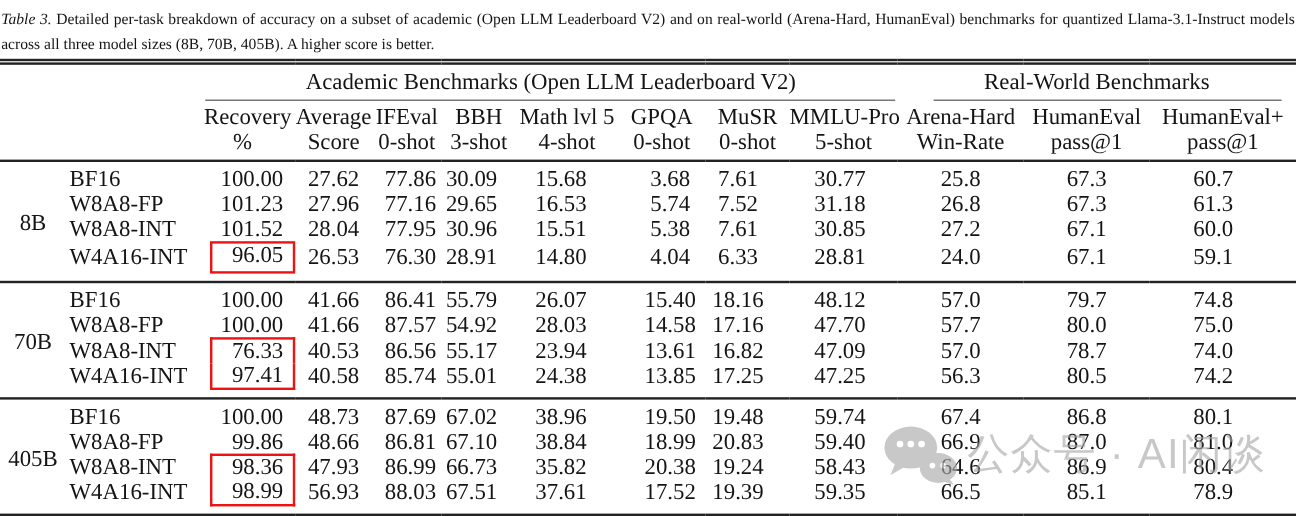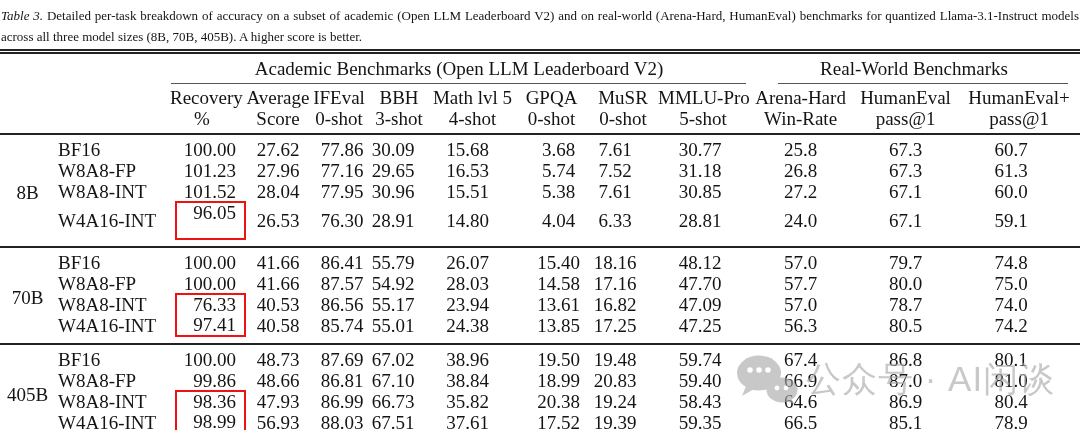--- a/index.html
+++ b/index.html
@@ -47,21 +47,21 @@
   .scheme-cell{text-align:left;padding-left:3px;font-family:Liberation Serif, serif;}
   .rec-cell{text-align:right;}
   .num-cell{text-align:center;}
   .nc-bbh{padding-right:12px;} .nc-math{padding-right:10px;}
   .nc-gpqa{padding-left:14px;} .nc-musr{padding-right:16px;}
   .nc-mmlu{padding-right:6px;} .nc-hep{padding-right:16px;}
   .nc-ifeval{padding-left:6px;}
   .rec{display:block;margin-left:5px;text-align:right;padding-right:10px;}
   .box-single,.box-top,.box-bottom{
     border:2px solid var(--highlight-box,#ee1212);
-    padding-right:8px;box-sizing:border-box;height:39px;line-height:19px;
+    padding-right:8px;box-sizing:border-box;height:27px;line-height:19px;
     margin-top:-1px;margin-bottom:-1px;
   }
   .box-top{border-bottom:none;height:22px;line-height:20px;margin-bottom:0;}
   .box-bottom{border-top:none;height:22px;line-height:19px;margin-top:0;}
   
   .watermark{
     position:absolute;left:736px;top:354px;z-index:5;
     display:flex;align-items:center;gap:8px;
     color:var(--watermark,#a8a8a8);opacity:0.62;pointer-events:none;
   }

